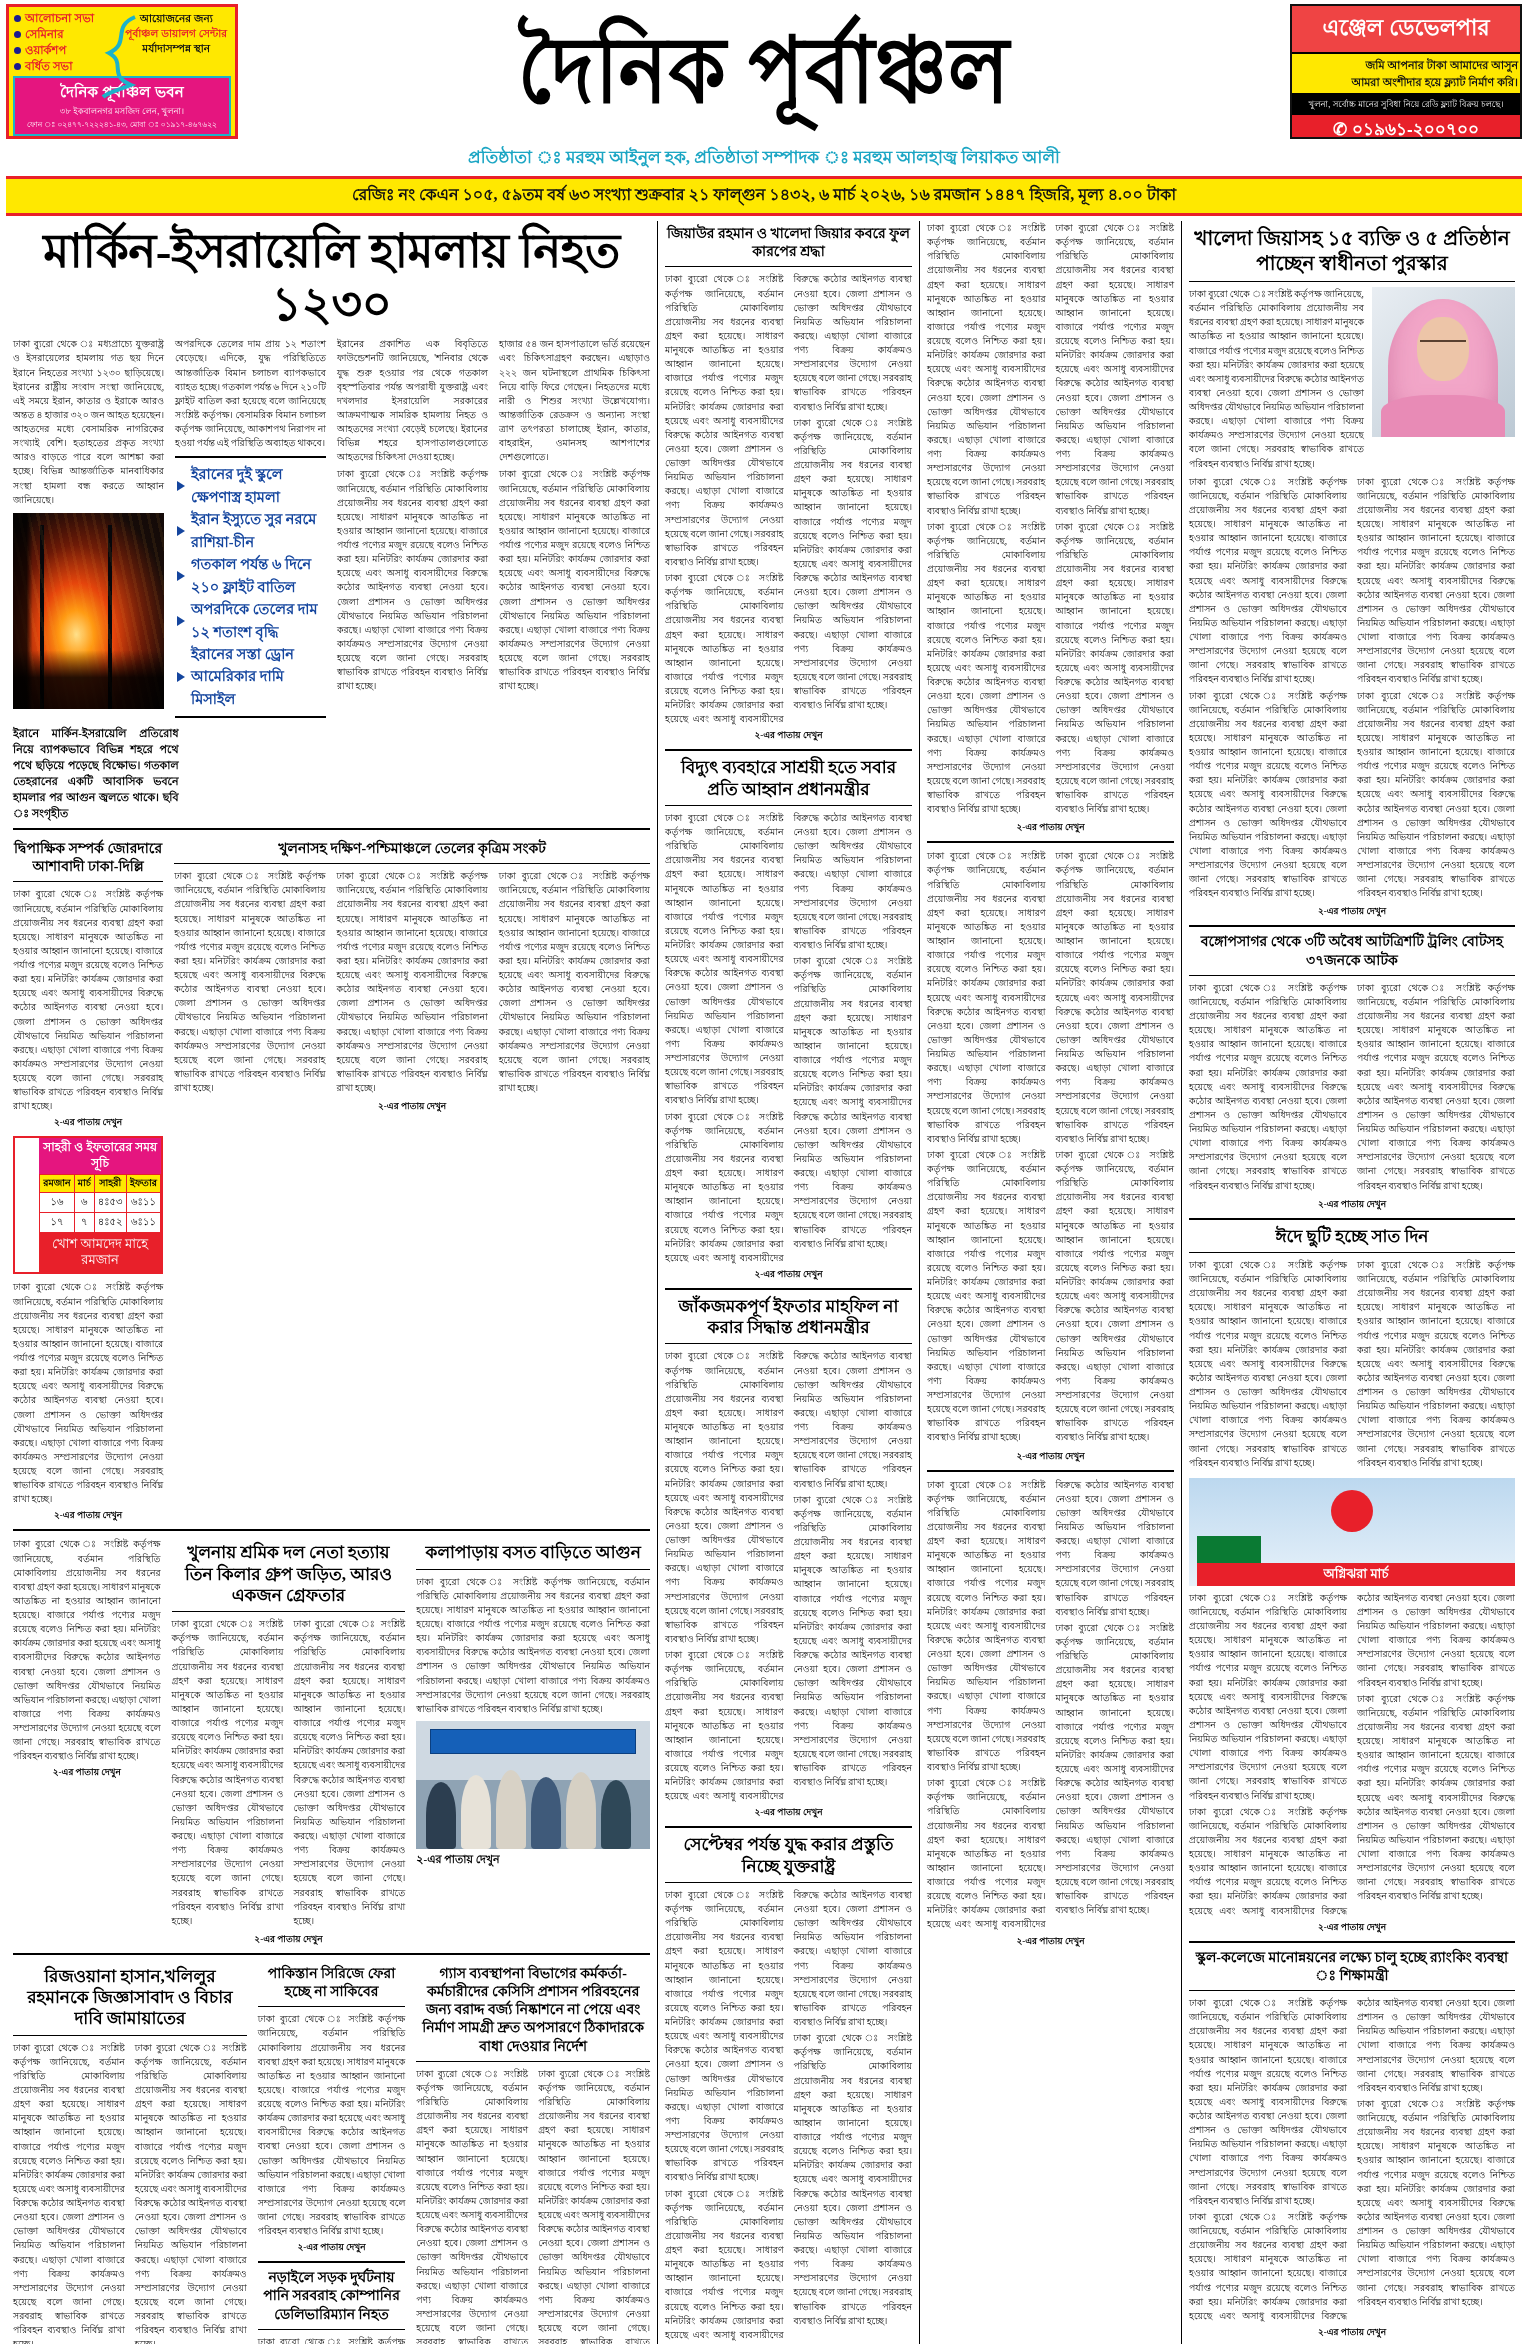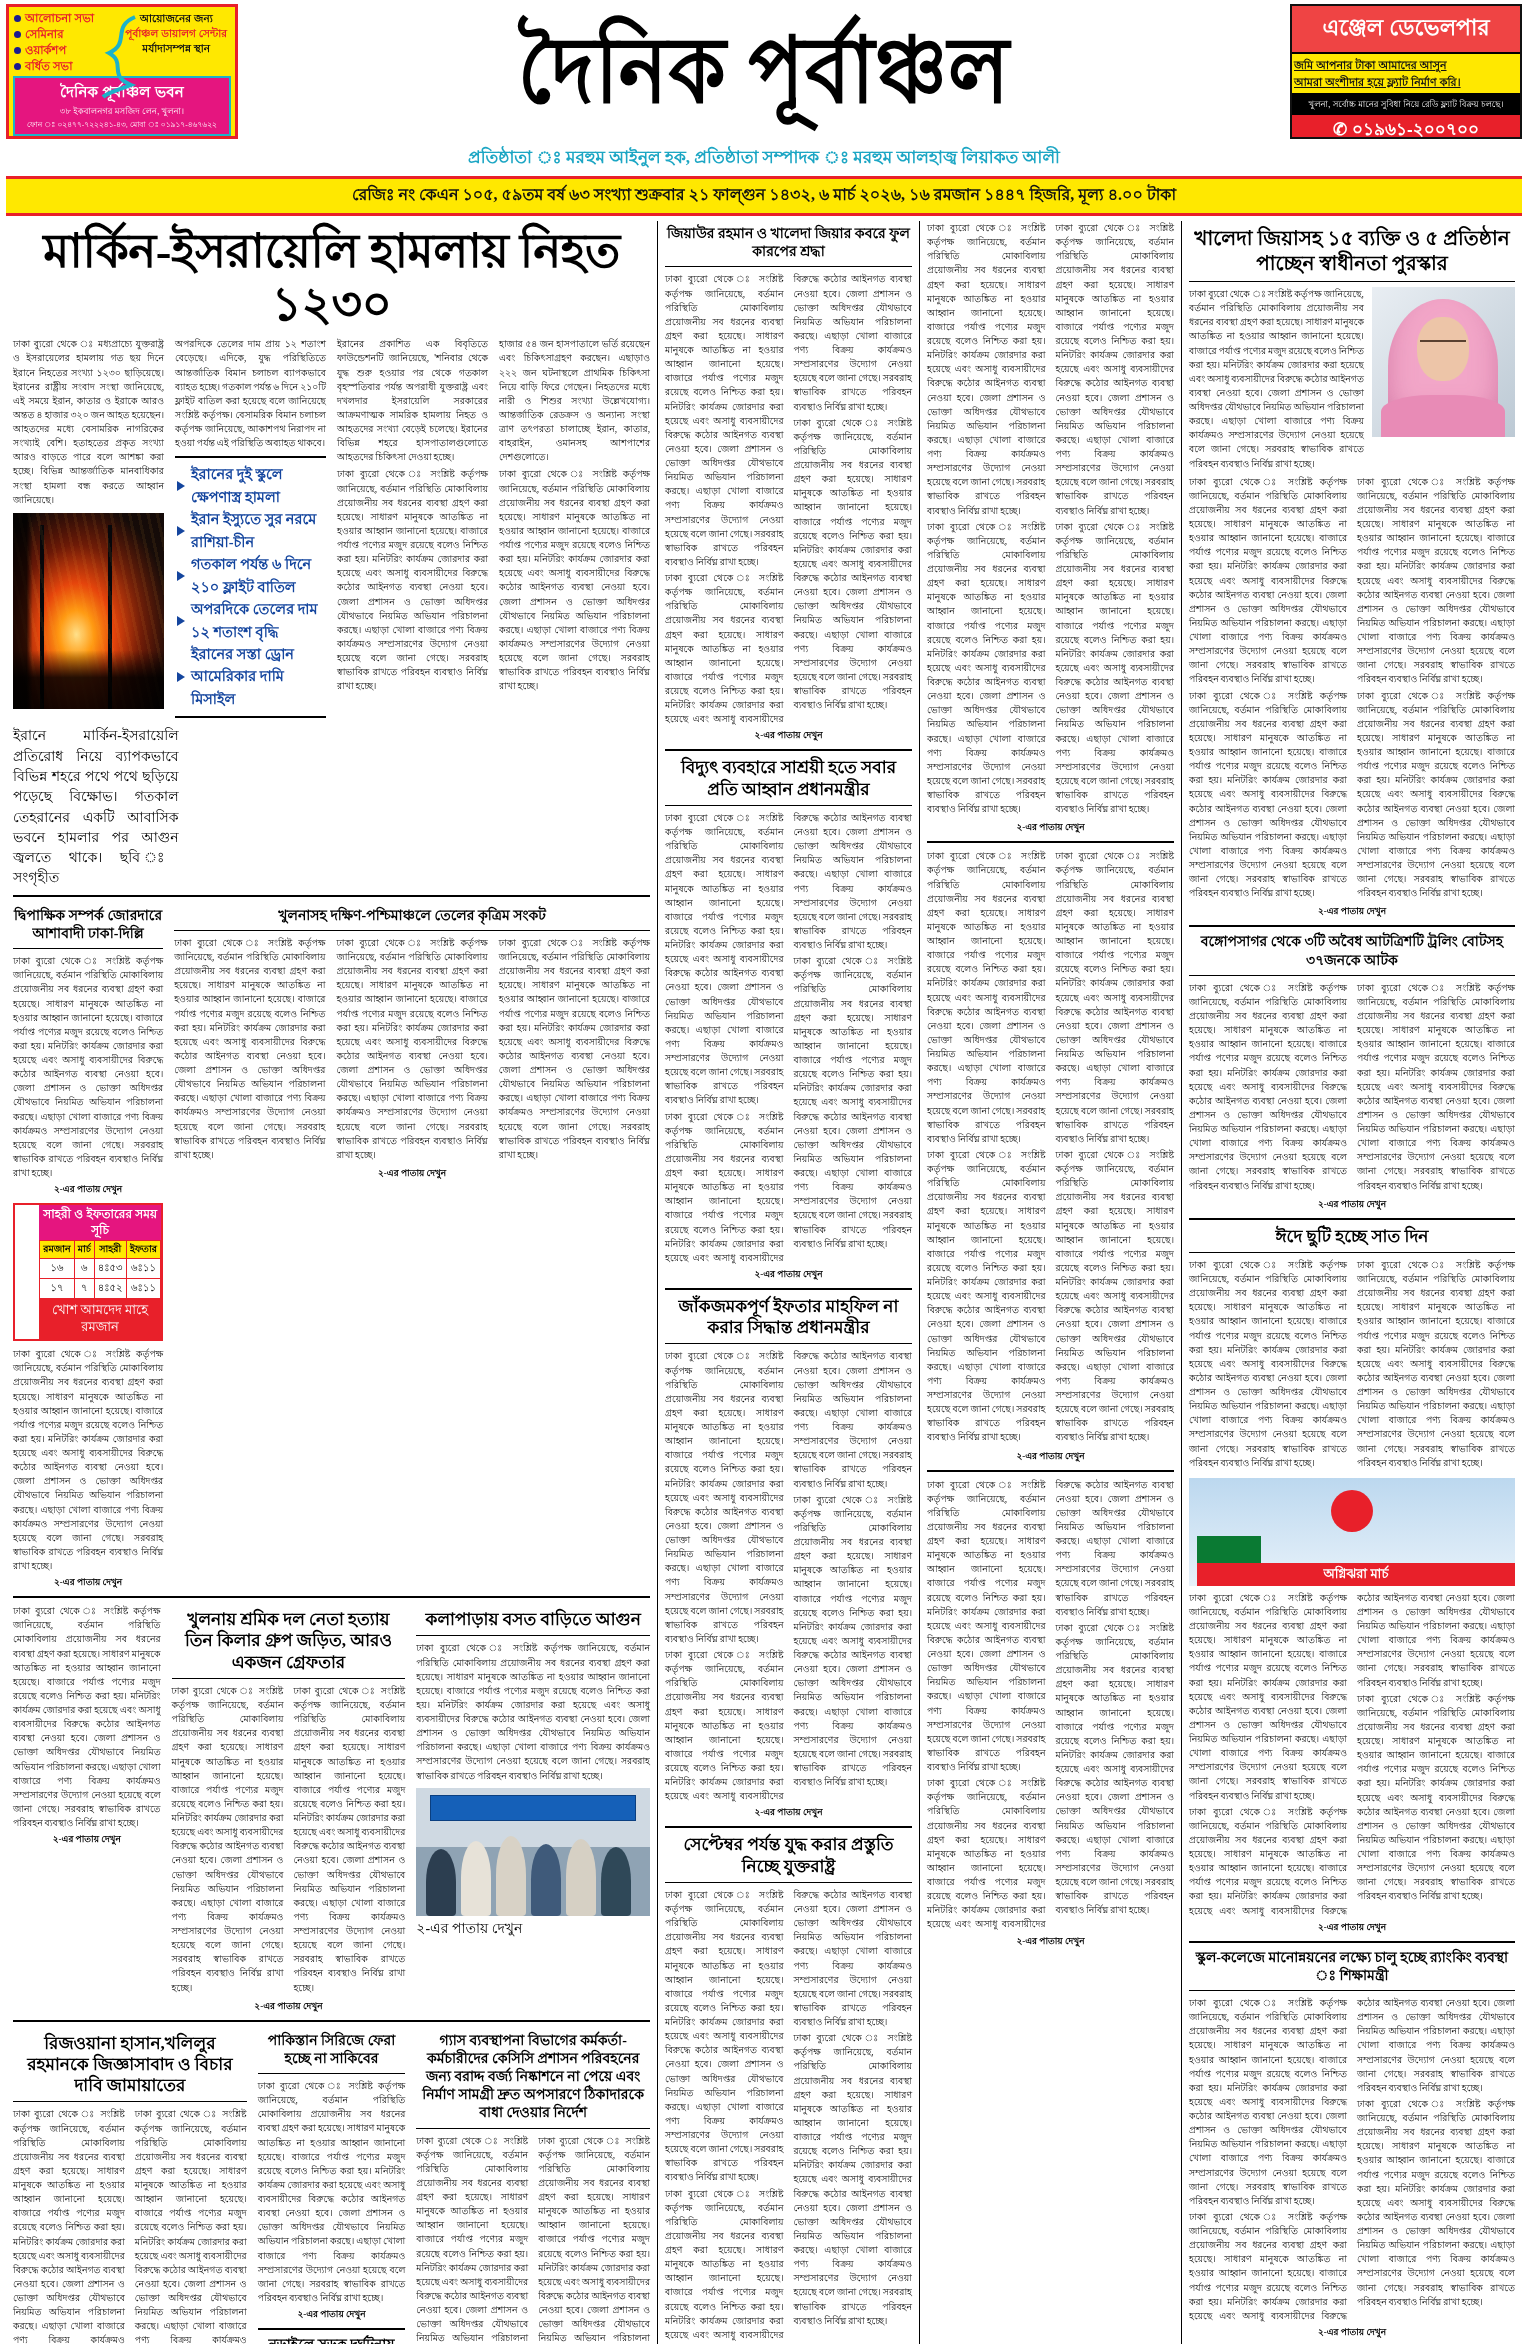--- a/index.html
+++ b/index.html
@@ -51,23 +51,23 @@
     color: #000; font-family: "Liberation Serif", serif; white-space: nowrap;
     transform: scaleY(1.12);
   }
 
   .ad-right {
     width: 232px; border: 2px solid #111; background: #111;
     display: flex; flex-direction: column; overflow: hidden;
   }
   .ar-1 { background: #ef4444; color: #fff; text-align: center; font-weight: bold;
     font-size: 22px; padding: 4px 0 5px; font-family: "Liberation Sans", sans-serif; }
-  .ar-2 { background: #ffe800; color: #111; text-align: left; font-weight: bold;
+  .ar-2 { background: #ffe800; color: #111; text-align: right; font-weight: bold;
     font-size: 11px; line-height: 1.5; padding: 3px 2px; border-top: 2px solid #000;
-    border-bottom: 2px solid #000; font-family: "Liberation Sans", sans-serif; text-decoration: underline; }
+    border-bottom: 2px solid #000; font-family: "Liberation Sans", sans-serif; }
   .ar-3 { background: #000; color: #fff; text-align: center; font-size: 8.5px;
     padding: 3px 2px; font-family: "Liberation Sans", sans-serif; }
   .ar-4 { background: #e8202a; color: #fff; text-align: center; font-weight: bold;
     font-size: 17px; padding: 1px 0 2px; font-family: "Liberation Sans", sans-serif; }
 
   
   .founder-line {
     text-align: center; color: #1ca6c4; font-weight: bold; font-size: 17px;
     padding: 5px 0 4px; font-family: "Liberation Serif", serif;
   }
@@ -129,22 +129,22 @@
     font-family: "Liberation Serif", serif;
   }
   .bullet-box li::before {
     content: ""; width: 0; height: 0; flex: 0 0 auto;
     border-left: 8px solid #14459e; border-top: 5px solid transparent;
     border-bottom: 5px solid transparent;
   }
 
   
   .photo { width: 100%; display: block; position: relative; overflow: hidden; }
-  .cap { font-size: 14px; line-height: 1.45; text-align: justify; margin-top: 3px;
-    font-family: "Liberation Serif", serif; }
+  .cap { font-size: 11px; line-height: 1.45; text-align: justify; margin-top: 3px;
+    font-family: "Liberation Serif", serif; font-weight: bold; }
 
   
   .fire {
     height: 196px;
     background:
       radial-gradient(ellipse at 42% 62%, #ffe08a 0%, #ff9a12 14%, #e5450c 30%, rgba(120,25,5,.85) 52%, rgba(20,10,8,.95) 78%),
       radial-gradient(ellipse at 70% 40%, rgba(255,160,40,.55) 0%, rgba(40,18,10,0) 55%),
       linear-gradient(#0d0a0a, #1d1613 45%, #0a0808);
   }
   .fire::after {

